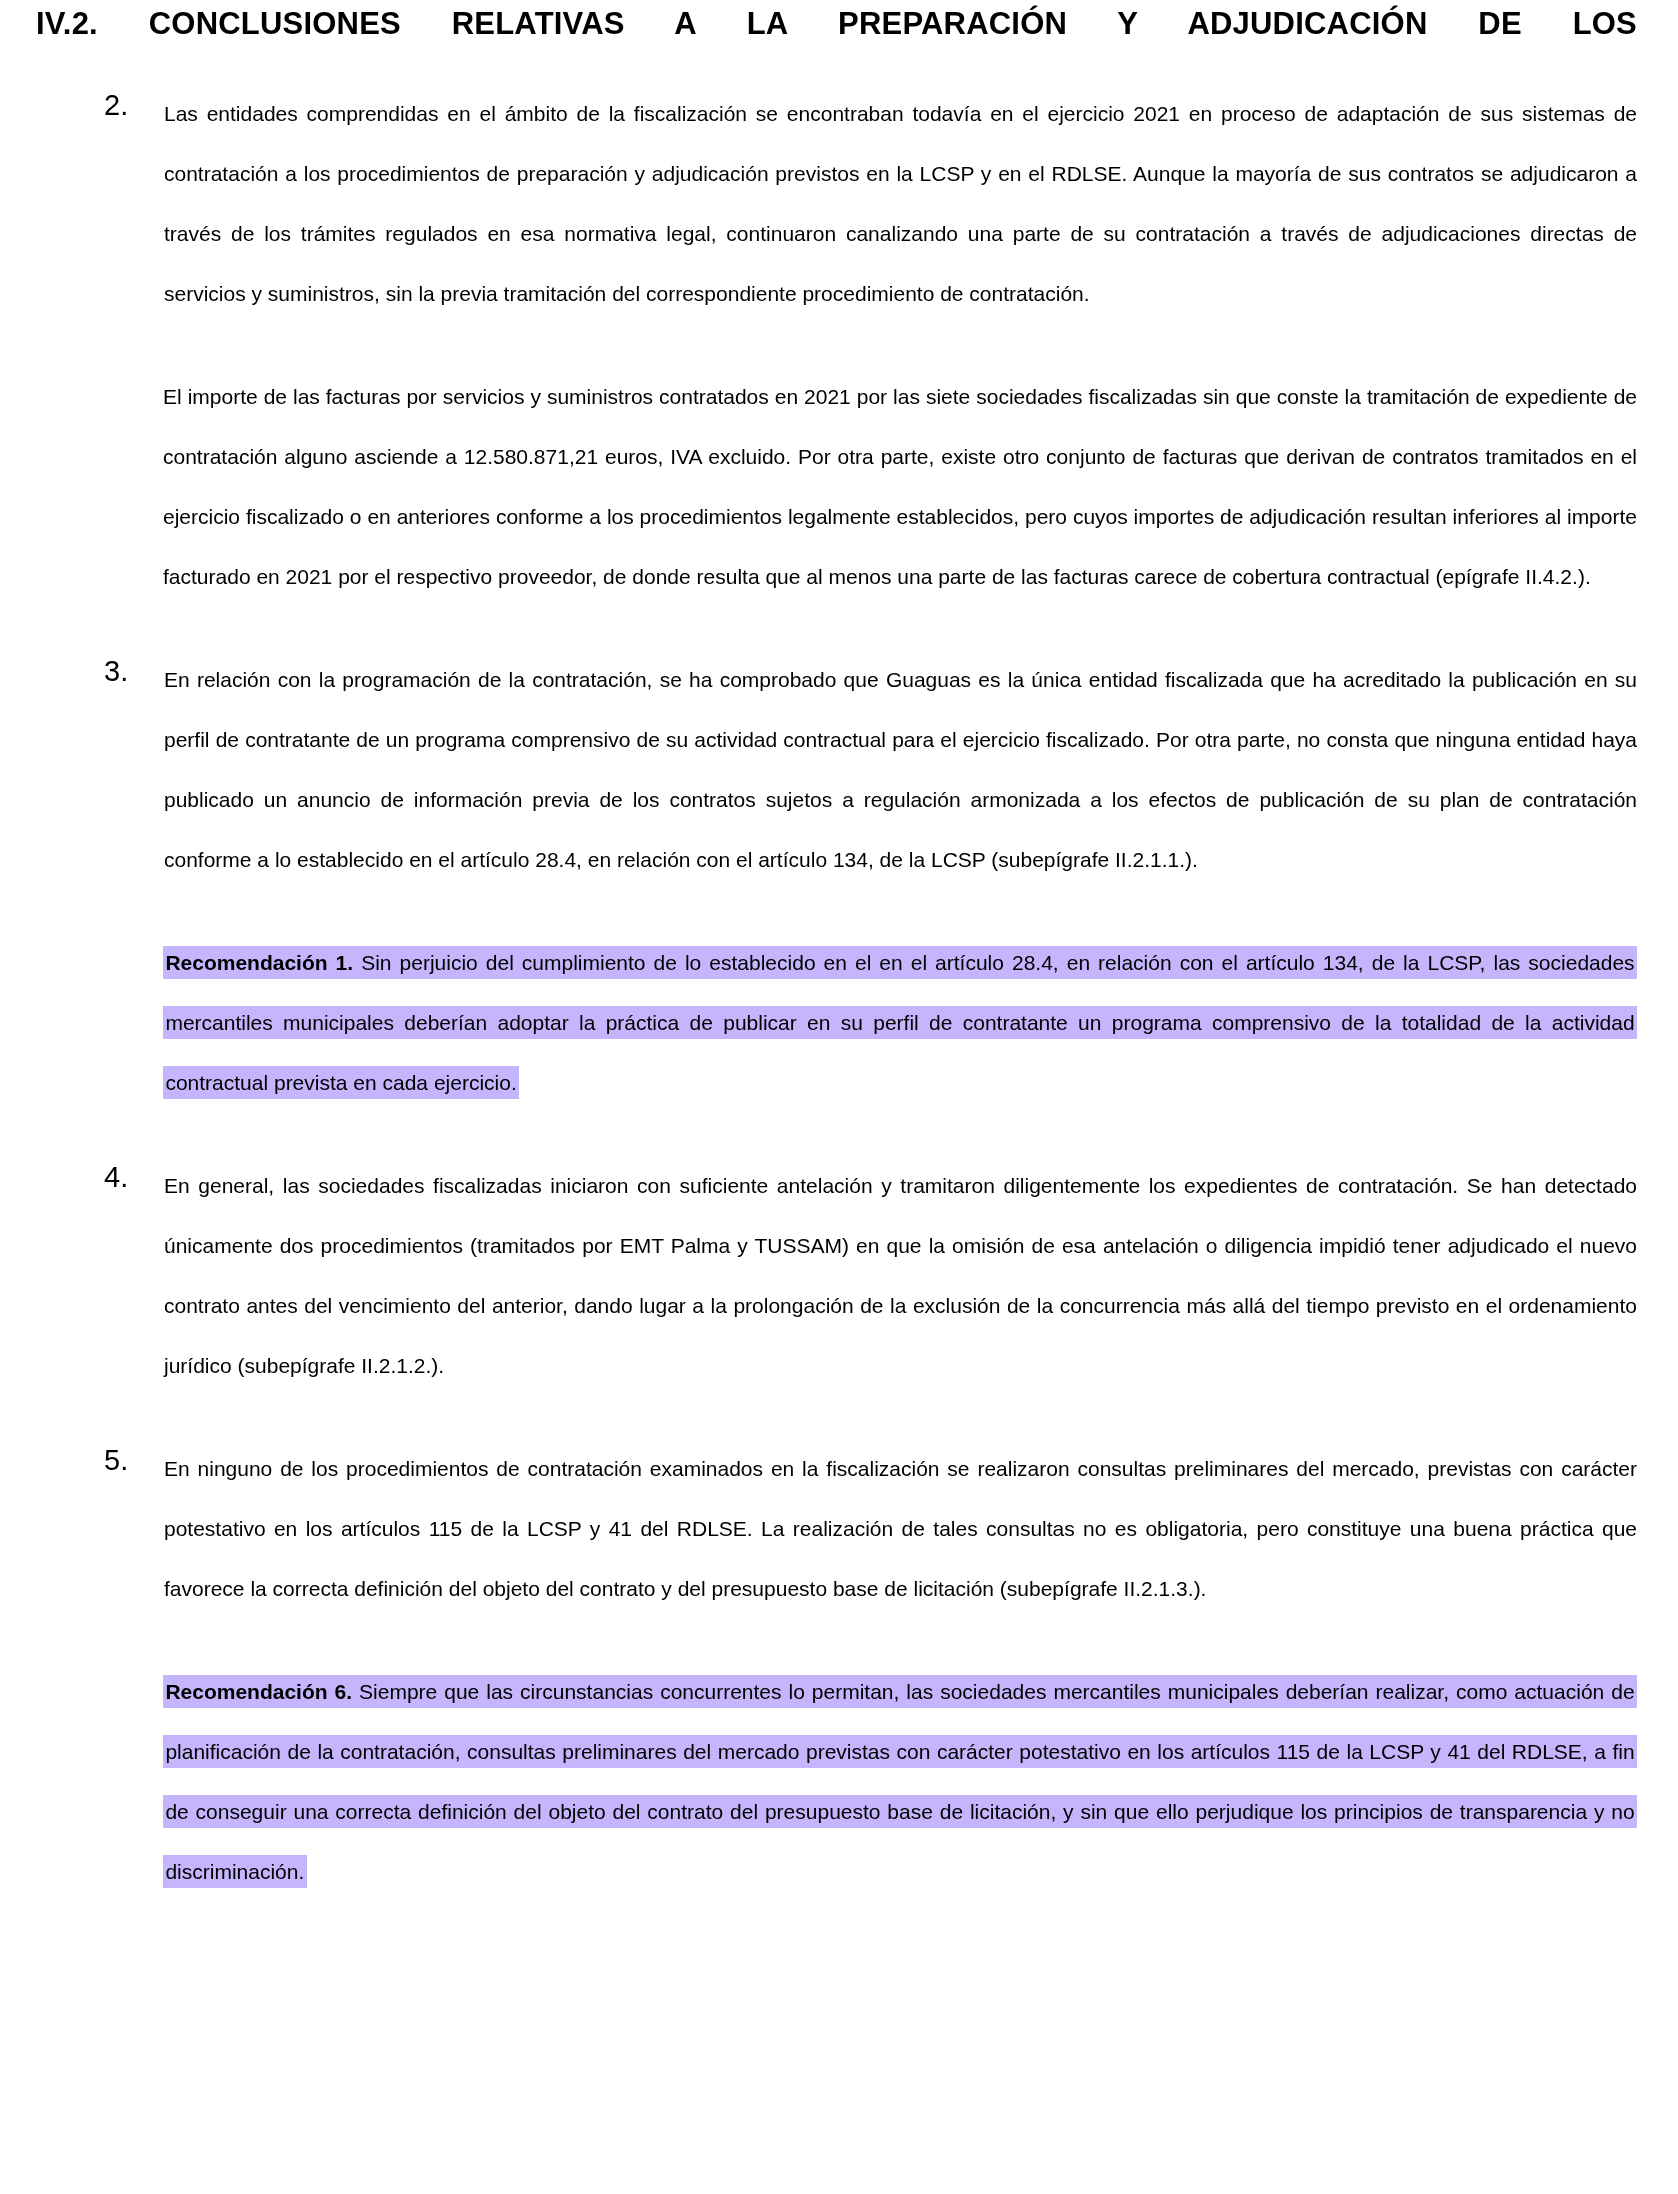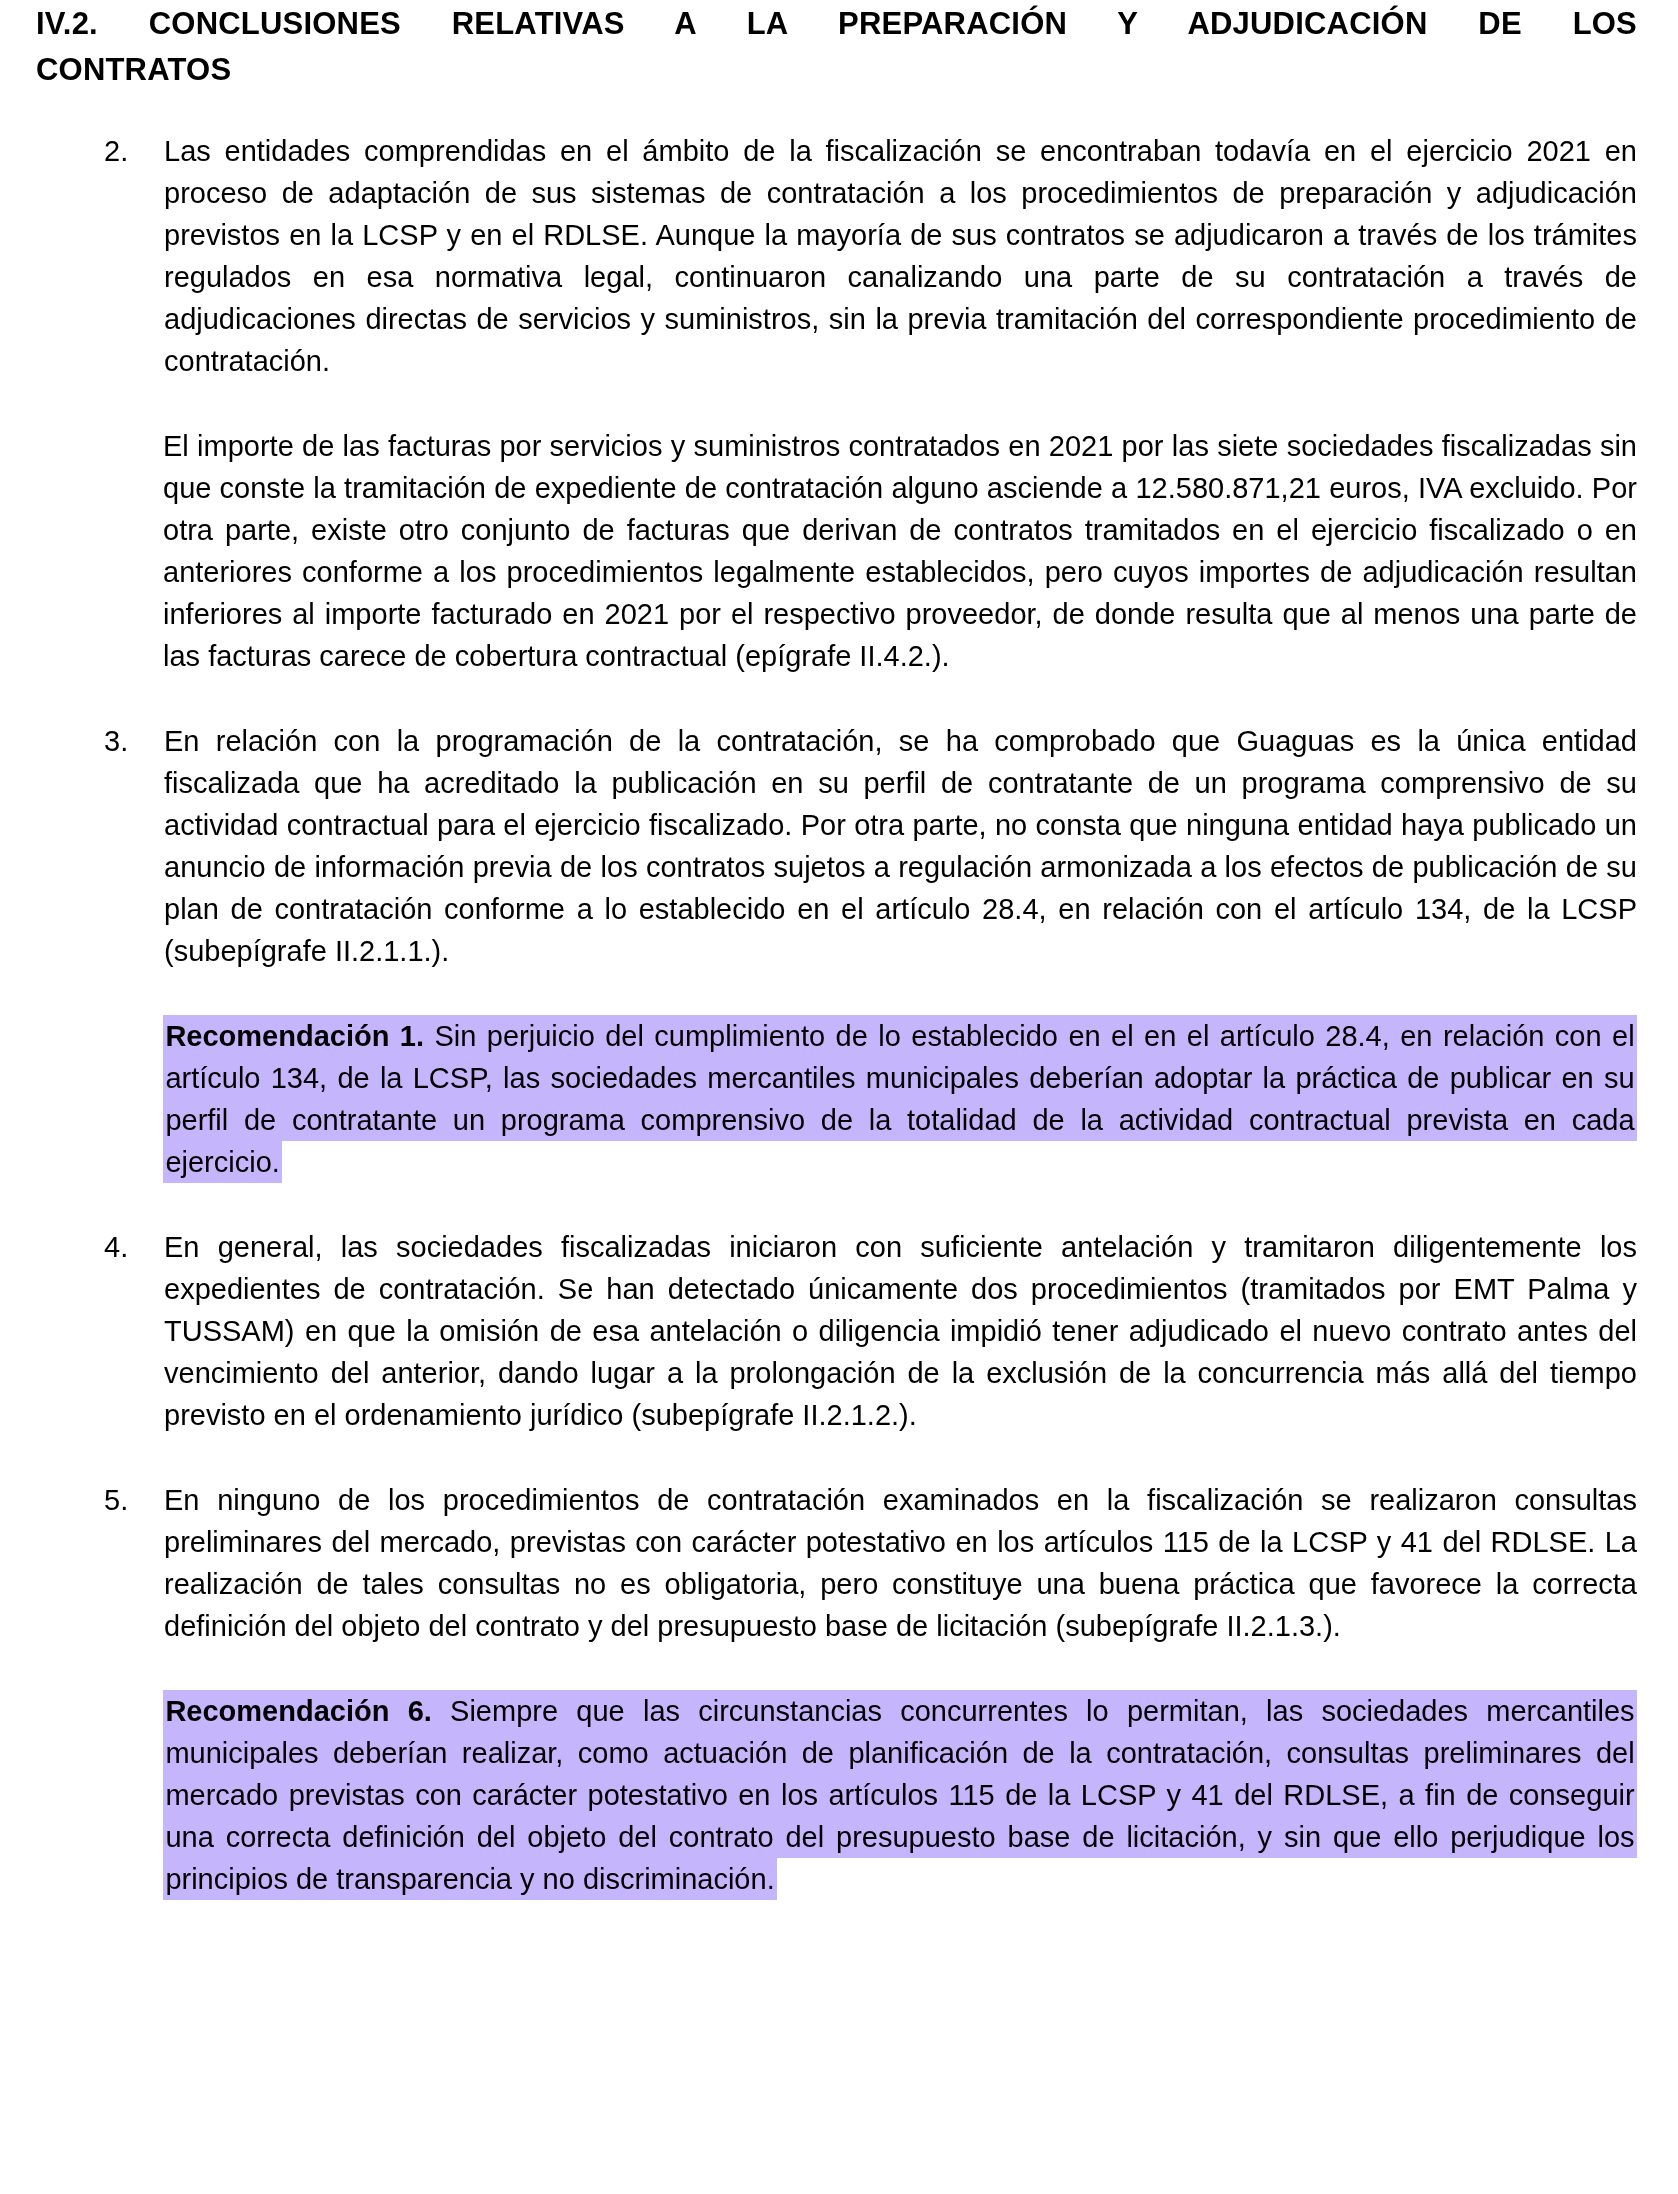--- a/index.html
+++ b/index.html
@@ -28,22 +28,22 @@
   .heading .h-line { display: block; }
   .heading .h-just {
     text-align: justify;
     text-align-last: justify;
   }
   
   .block { margin-top: 43px; }
   .block.first { margin-top: 37px; }
   p.body {
     margin: 0;
-    font-size: 29px;
-    line-height: 42px;
+    font-size: 21px;
+    line-height: 60px;
     text-align: justify;
     hyphens: none;
   }
   .numbered { display: flex; padding-left: 68px; }
   .numbered .num {
     flex: 0 0 60px;
     font-size: 29px;
     line-height: 42px;
   }
   .numbered p.body { flex: 1 1 auto; }
@@ -57,21 +57,20 @@
   }
   .hl b { font-weight: bold; }
 </style>
 </head>
 <body>
 
 <div class="page">
 
   <h1 class="heading">
     <span class="h-line h-just">IV.2. CONCLUSIONES RELATIVAS A LA PREPARACIÓN Y ADJUDICACIÓN DE LOS</span>
-    <span class="h-line">CONTRATOS</span>
   </h1>
 
   <div class="block first numbered">
     <span class="num">2.</span>
     <p class="body">Las entidades comprendidas en el ámbito de la fiscalización se encontraban todavía en el ejercicio 2021 en proceso de adaptación de sus sistemas de contratación a los procedimientos de preparación y adjudicación previstos en la LCSP y en el RDLSE. Aunque la mayoría de sus contratos se adjudicaron a través de los trámites regulados en esa normativa legal, continuaron canalizando una parte de su contratación a través de adjudicaciones directas de servicios y suministros, sin la previa tramitación del correspondiente procedimiento de contratación.</p>
   </div>
 
   <div class="block plain-para">
     <p class="body">El importe de las facturas por servicios y suministros contratados en 2021 por las siete sociedades fiscalizadas sin que conste la tramitación de expediente de contratación alguno asciende a 12.580.871,21 euros, IVA excluido. Por otra parte, existe otro conjunto de facturas que derivan de contratos tramitados en el ejercicio fiscalizado o en anteriores conforme a los procedimientos legalmente establecidos, pero cuyos importes de adjudicación resultan inferiores al importe facturado en 2021 por el respectivo proveedor, de donde resulta que al menos una parte de las facturas carece de cobertura contractual (epígrafe II.4.2.).</p>
   </div>

